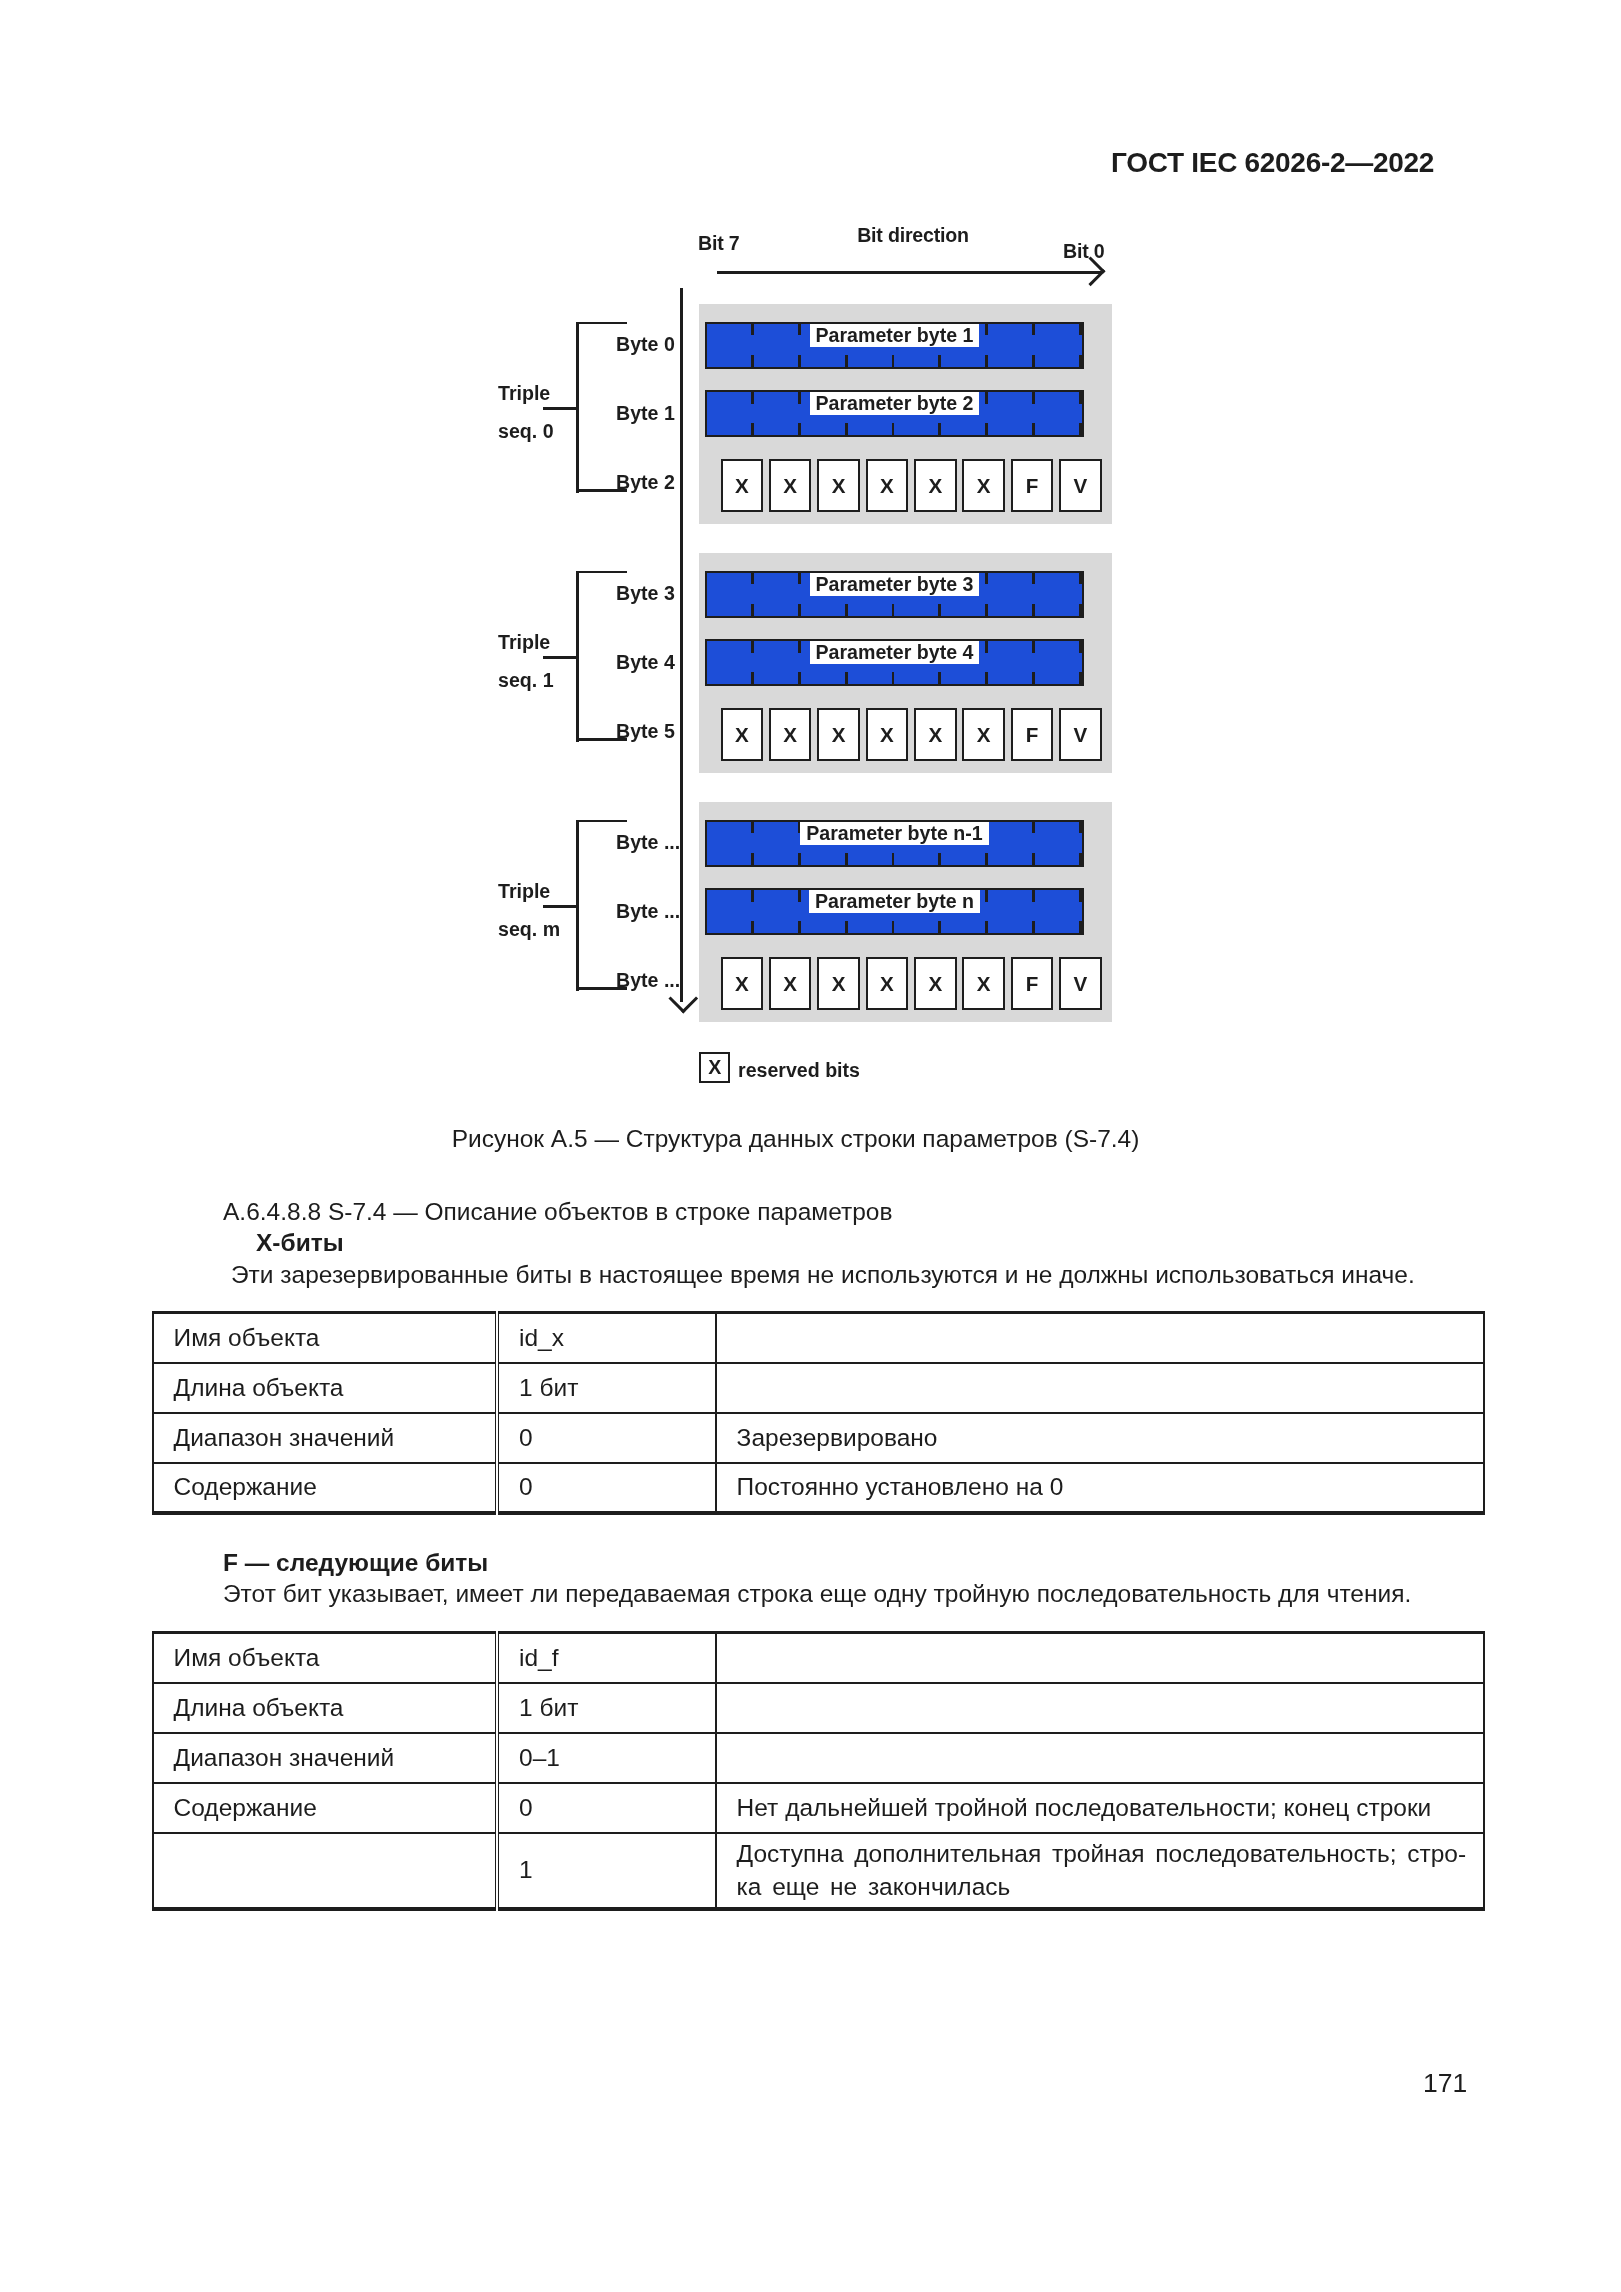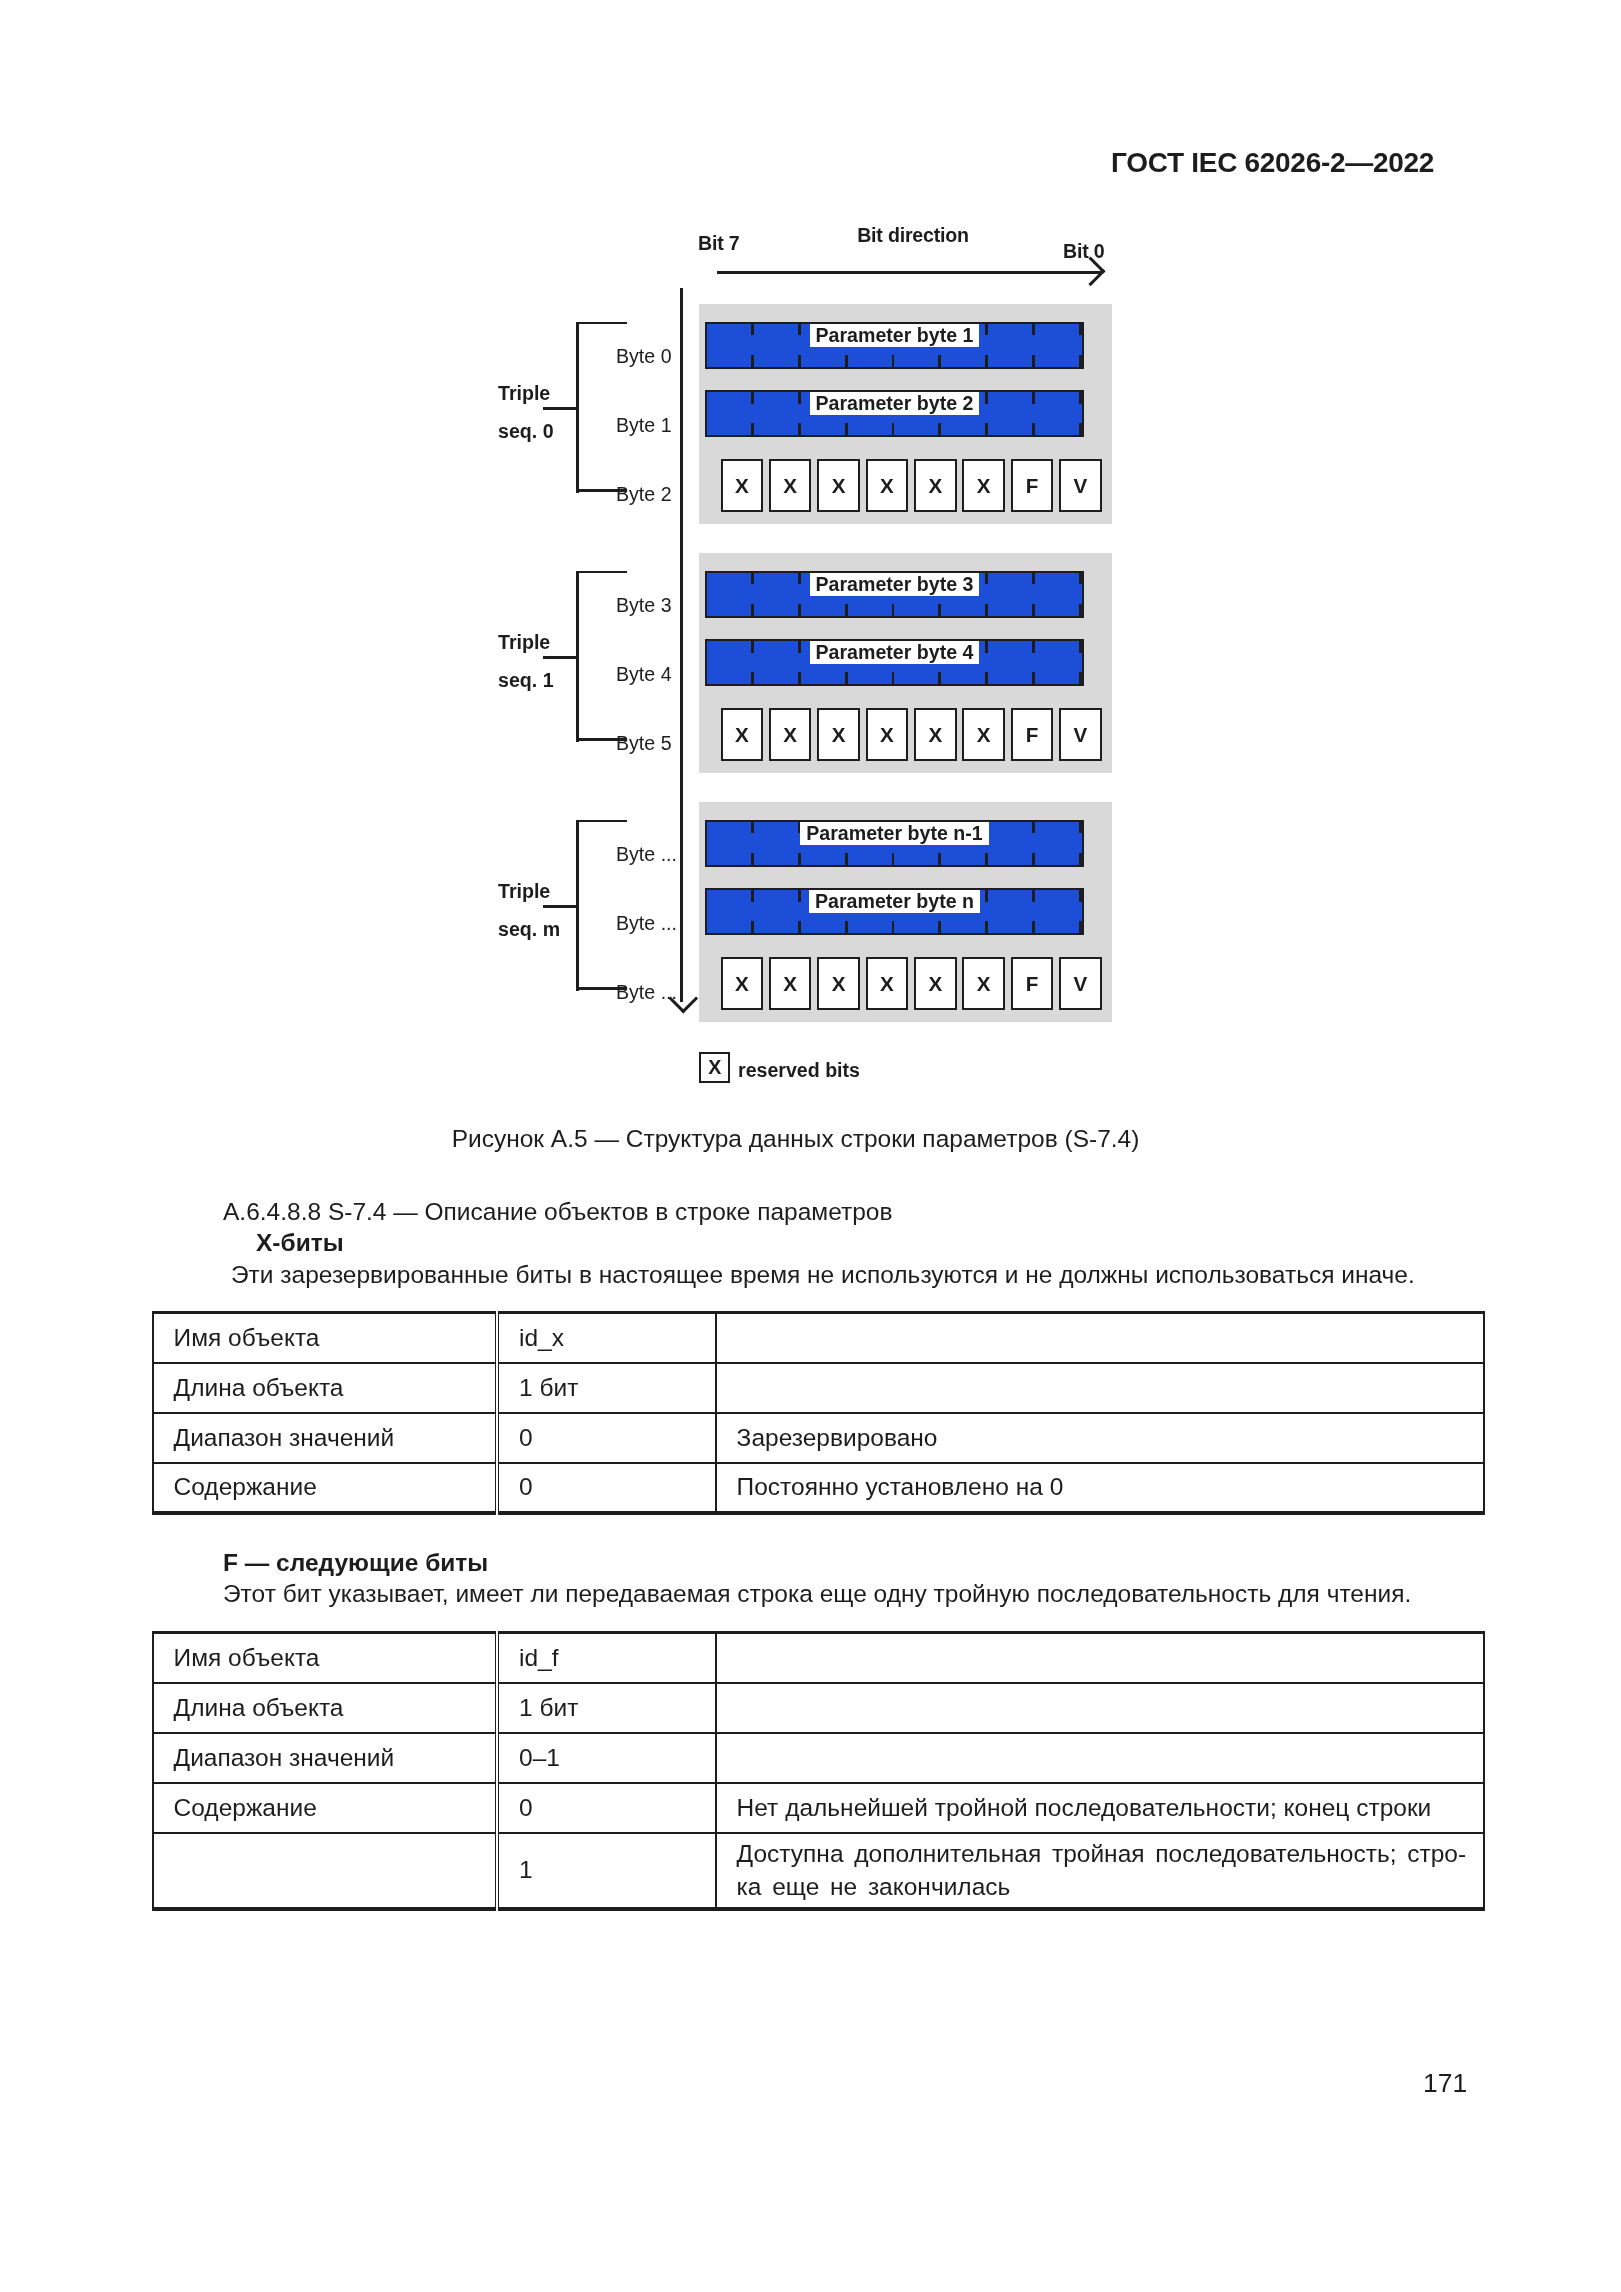--- a/index.html
+++ b/index.html
@@ -33,21 +33,21 @@
   
   .group{position:absolute; left:0; right:0; height:220px;}
   .g0{top:304px;} .g1{top:553px;} .g2{top:802px;}
   .gl{position:absolute; font-size:19.6px; font-weight:bold; white-space:nowrap;}
   .gl.triple{left:498px; top:78px;}
   .gl.seq{left:498px; top:116px;text-align:right;}
   .conn{position:absolute; left:543px; top:103px; width:35px; height:2.9px; background:#1d1d1d;}
   .brk-v{position:absolute; left:576px; top:17.6px; width:2.9px; height:171px; background:#1d1d1d;}
   .brk-h{position:absolute; left:576px; width:51px; height:2.9px; background:#1d1d1d;}
   .brk-h.top{top:17.6px;} .brk-h.bot{top:185px;}
-  .byte{position:absolute; left:616px; font-size:19.6px; font-weight:normal; line-height:23.5px; white-space:nowrap;margin-top:12px;}
+  .byte{position:absolute; left:616px; font-size:19.6px; font-weight:bold; line-height:23.5px; white-space:nowrap;}
   .byte.b1{top:29px;} .byte.b2{top:98px;} .byte.b3{top:167px;}
   .panel{position:absolute; left:699px; width:413px; height:220px; background:#d9d9d9;}
   .pbox{
     position:absolute; left:6px; width:375px; height:43px; background:#1d4ed8;
     border:2.9px solid #1d1d1d; display:flex; align-items:flex-start; justify-content:center;
   }
   .pbox.p1{top:17.6px;} .pbox.p2{top:86px;}
   .pbox::before,.pbox::after{
     content:""; position:absolute; left:0; right:0; height:11.8px;
     background-image:repeating-linear-gradient(to right,

